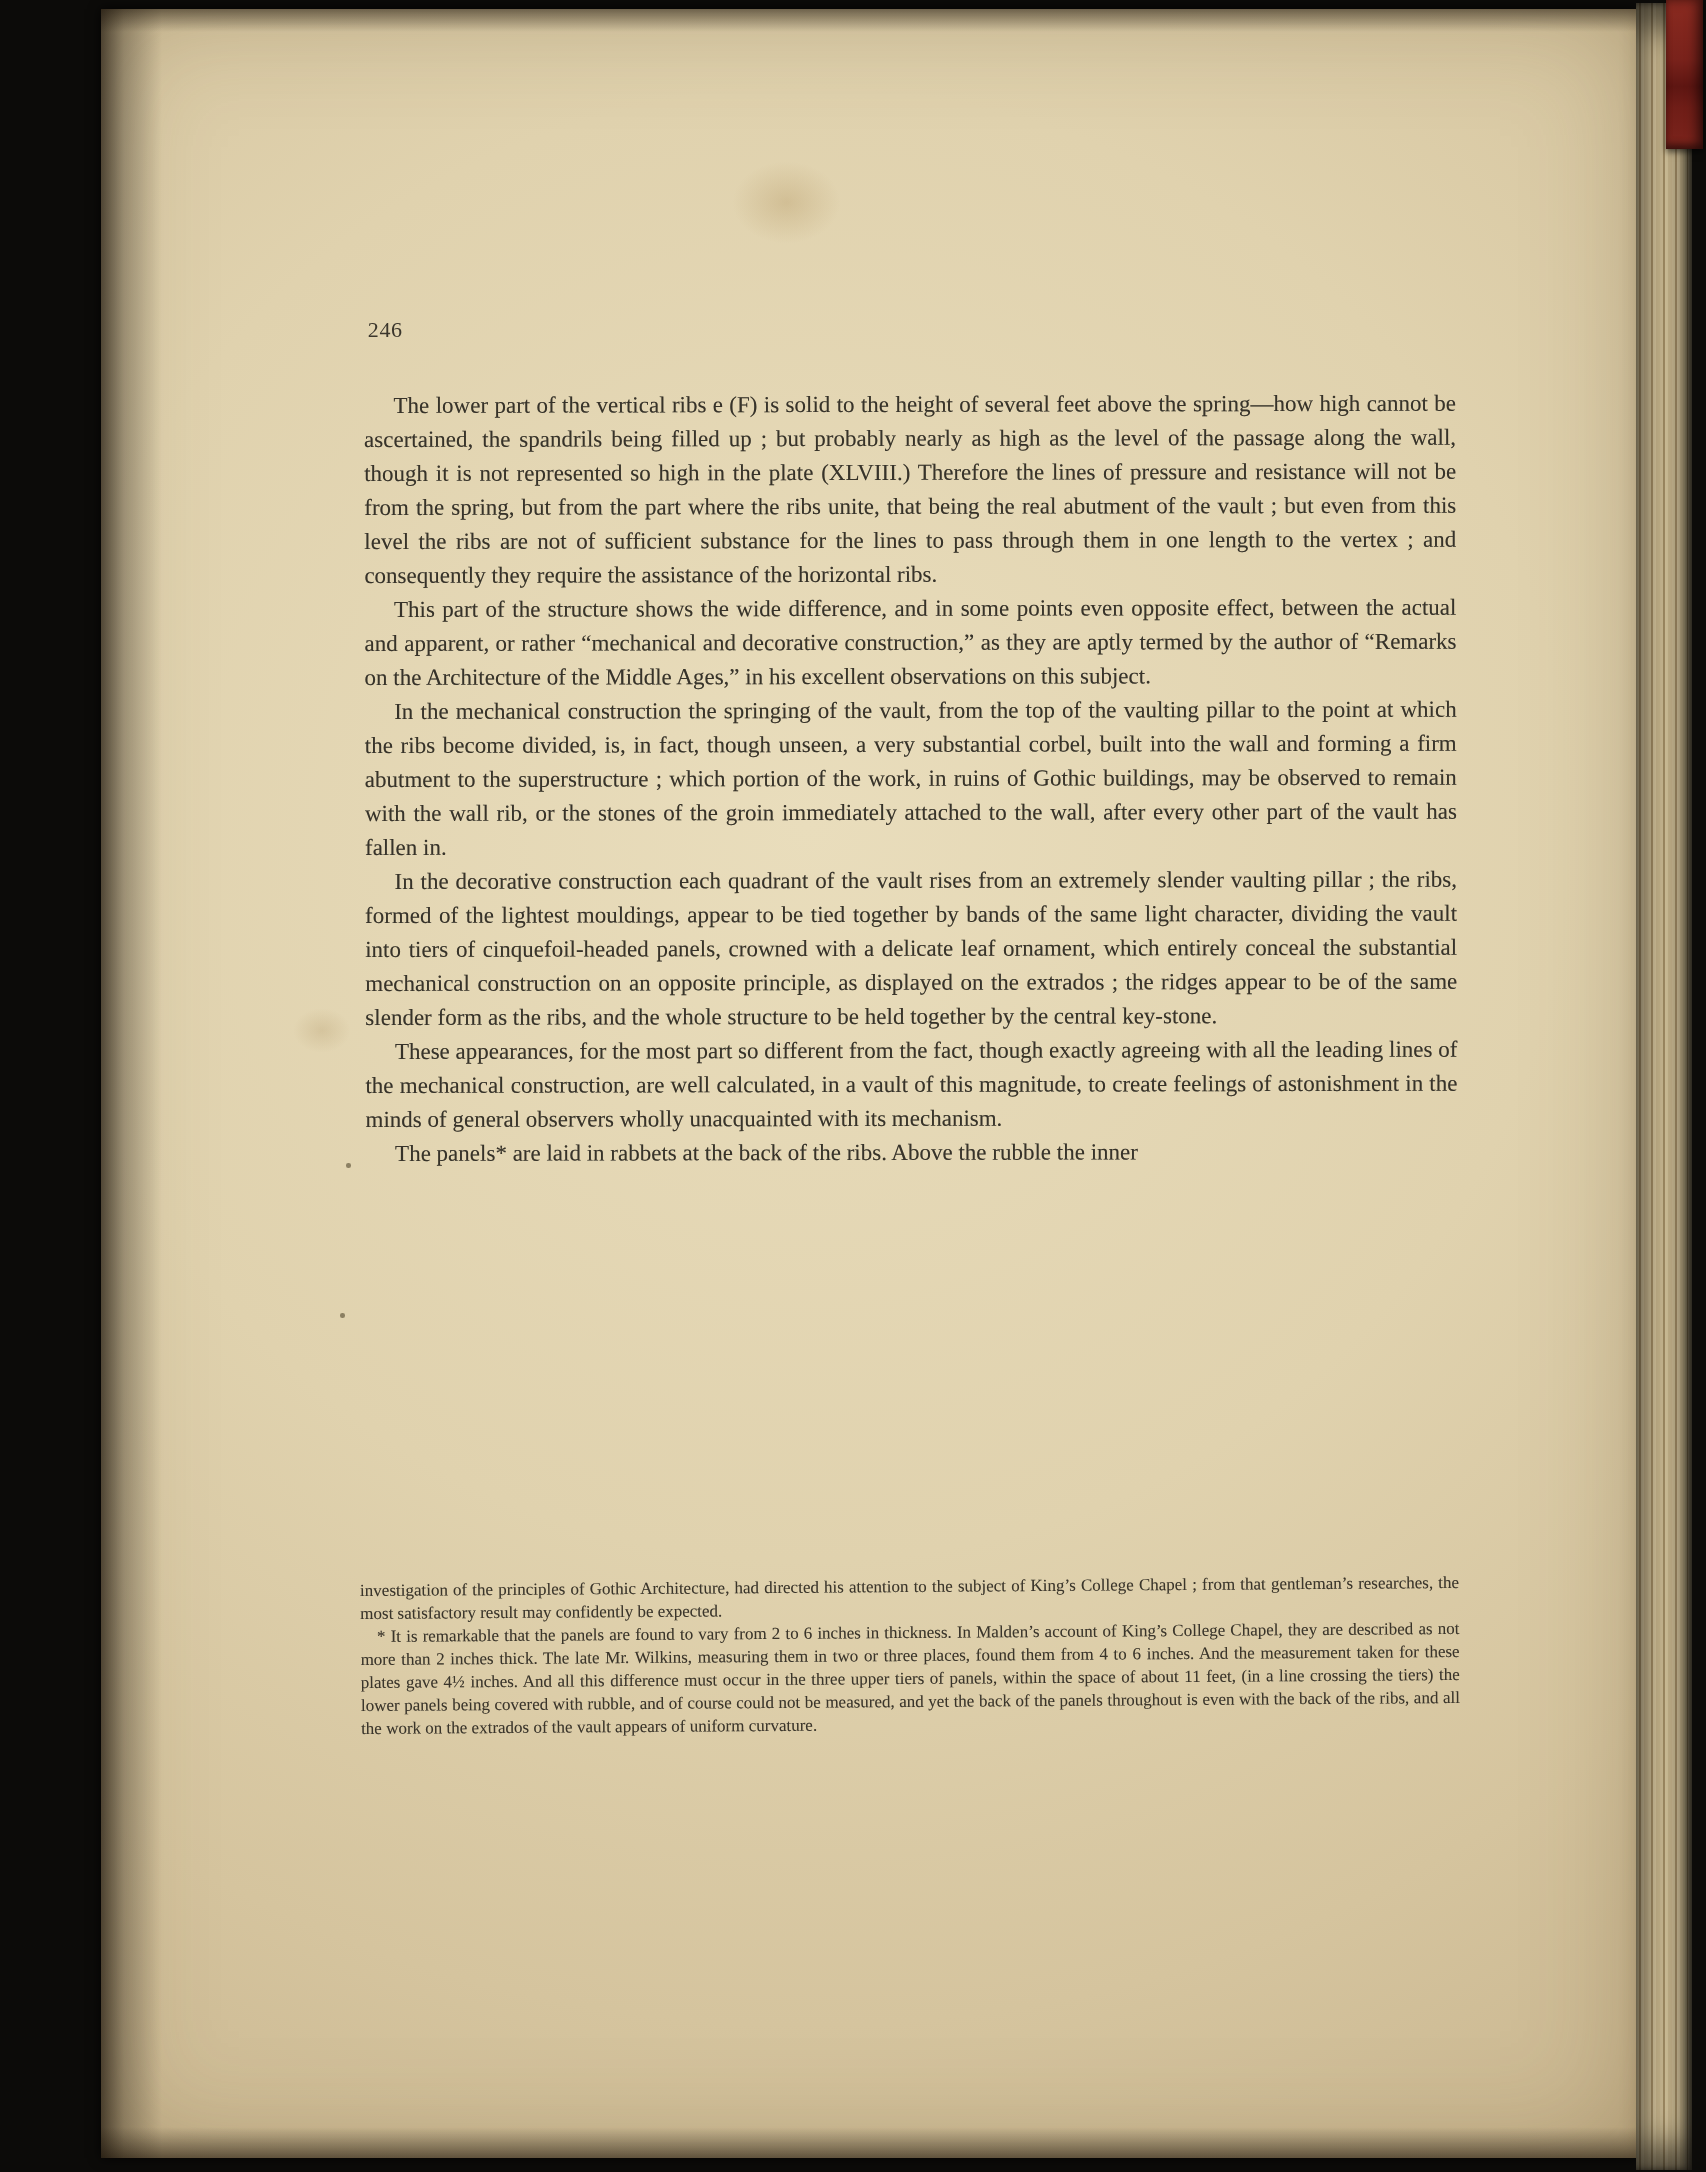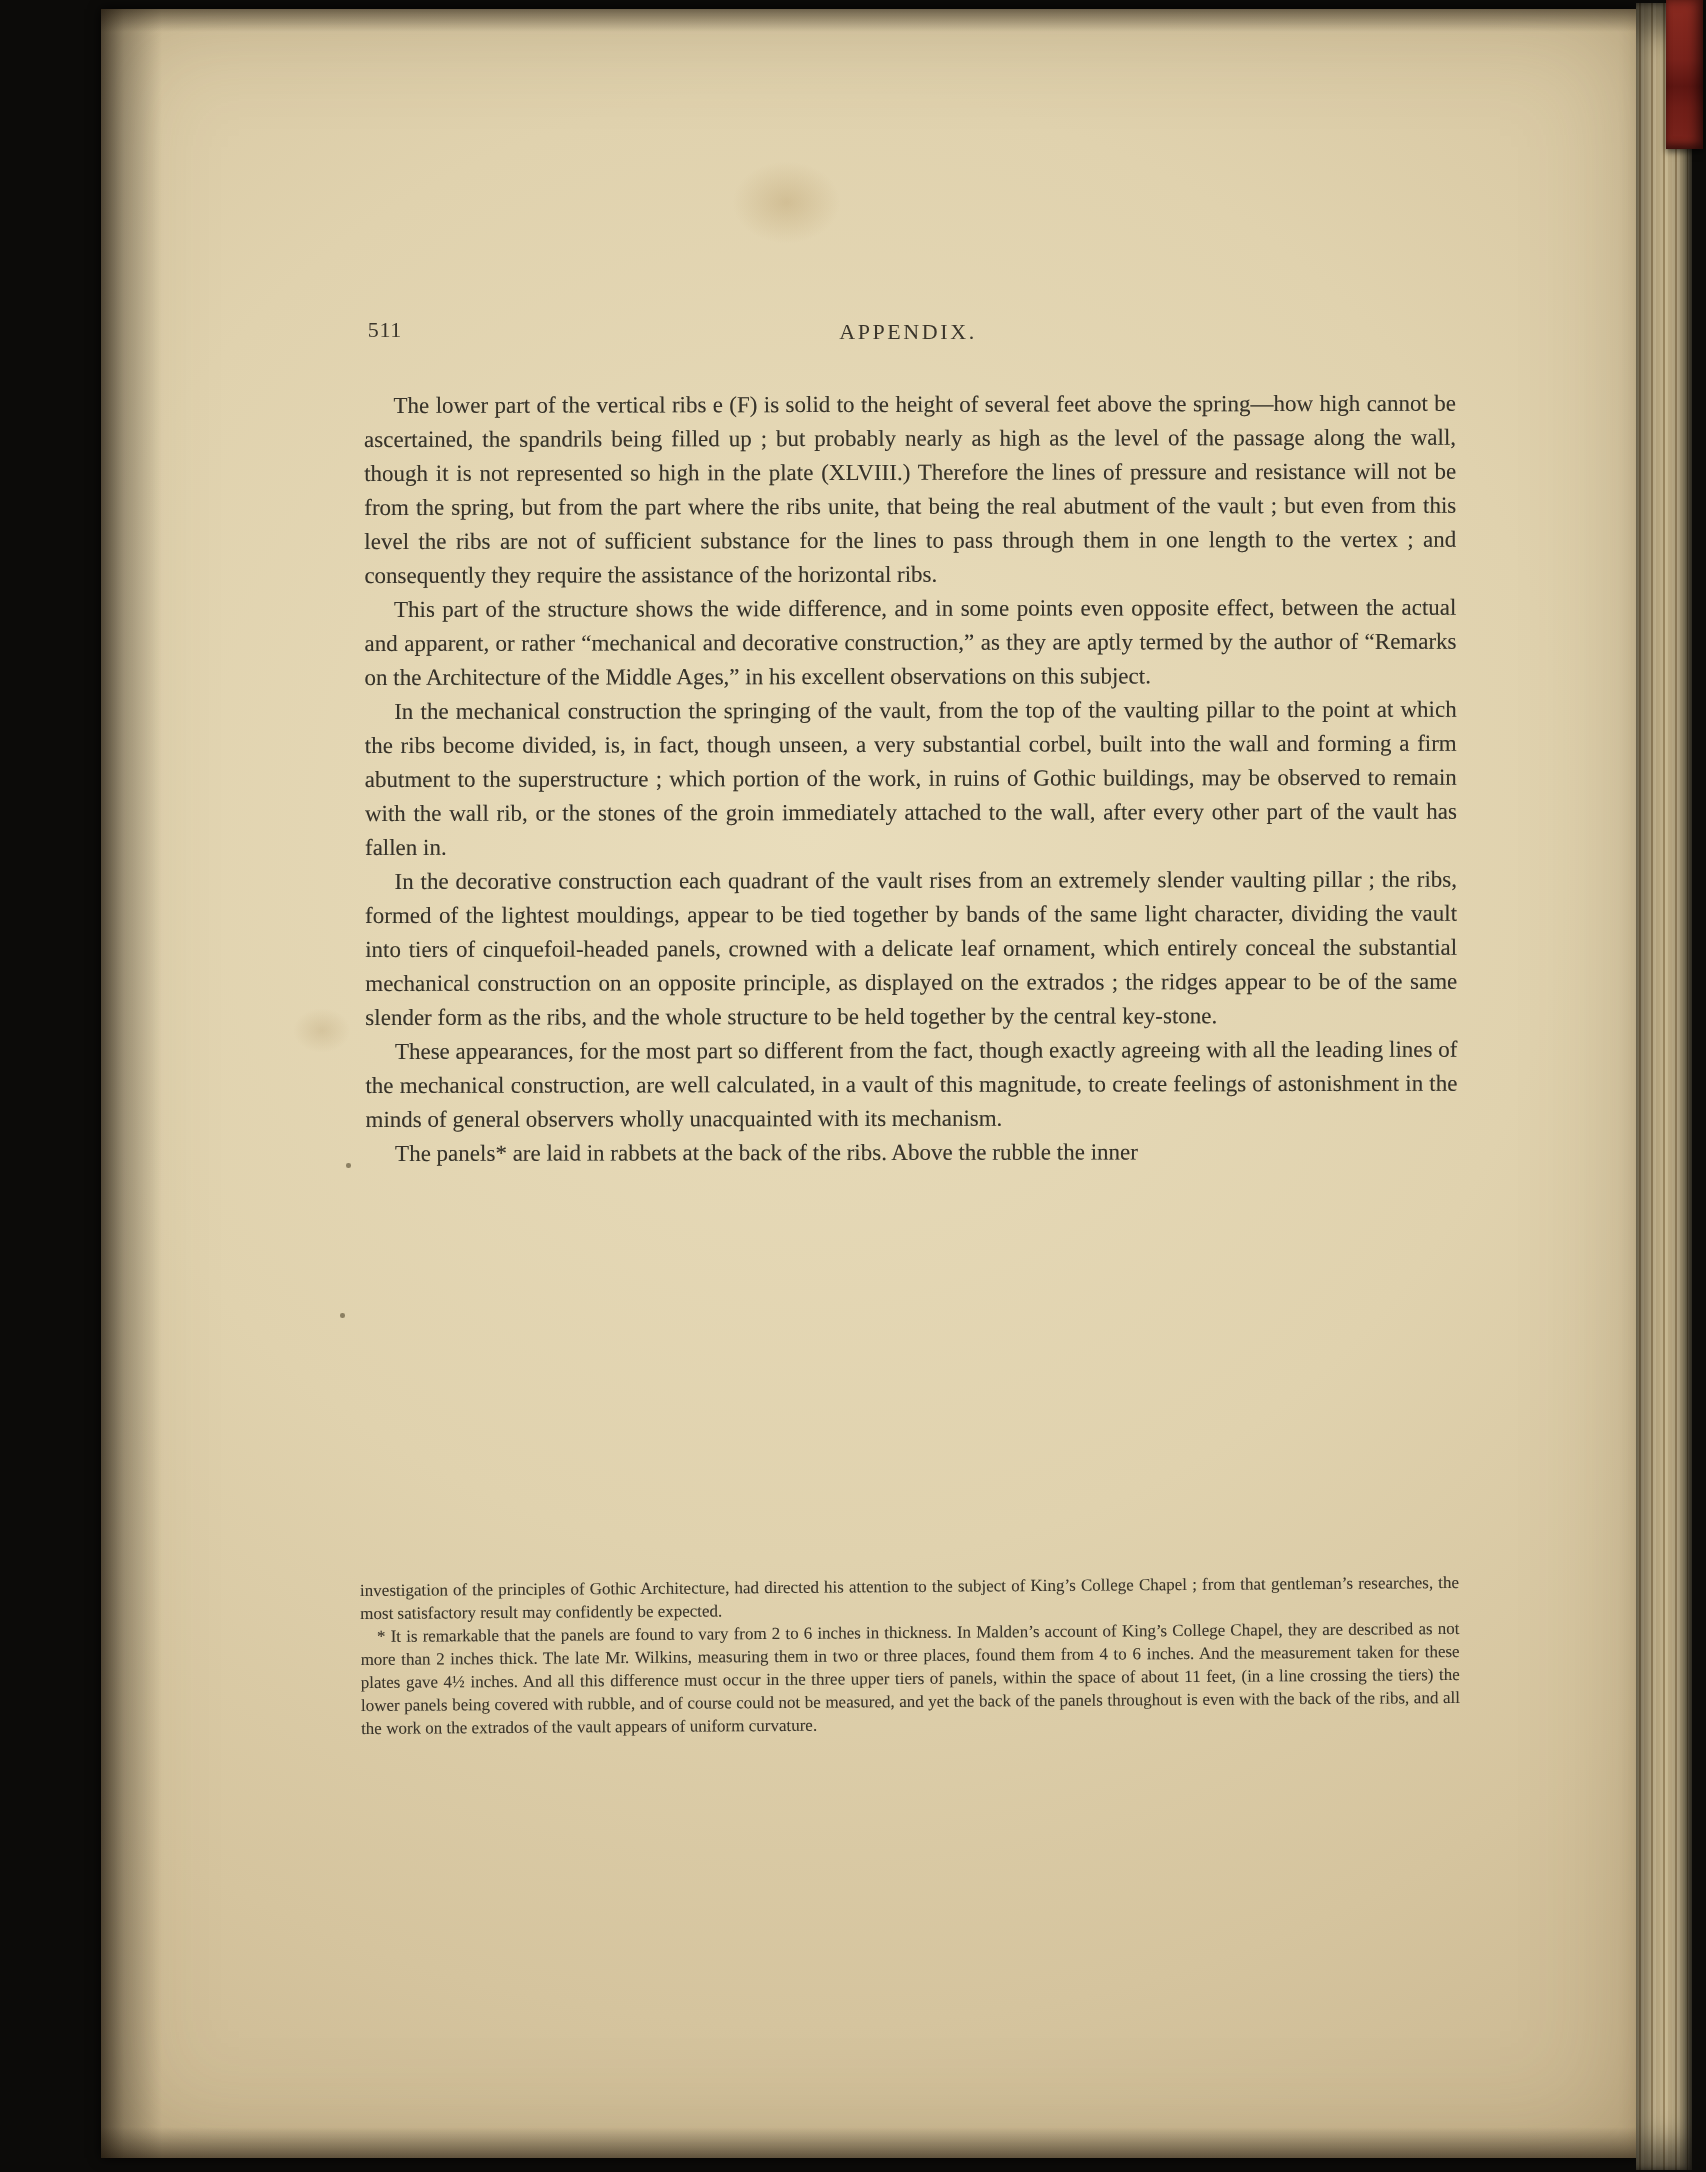--- a/index.html
+++ b/index.html
@@ -130,22 +130,21 @@
     <div class="gutter-shadow"></div>
     <div class="top-shade"></div>
     <div class="bottom-shade"></div>
 
     <div class="stain-large"></div>
     <div class="stain-small"></div>
     <div class="speck-1"></div>
     <div class="speck-2"></div>
 
     <div class="head-row">
-      <span class="page-number">511</span>
-      <span class="running-head">APPENDIX.</span>
+      <span class="page-number">246</span>
     </div>
 
     <div class="body-text">
       <p class="para">The lower part of the vertical ribs e (F) is solid to the height of several feet above the spring—how high cannot be ascertained, the spandrils being filled up ; but probably nearly as high as the level of the passage along the wall, though it is not represented so high in the plate (XLVIII.)   Therefore the lines of pressure and resistance will not be from the spring, but from the part where the ribs unite, that being the real abutment of the vault ; but even from this level the ribs are not of sufficient substance for the lines to pass through them in one length to the vertex ; and consequently they require the assistance of the horizontal ribs.</p>
       <p class="para">This part of the structure shows the wide difference, and in some points even opposite effect, between the actual and apparent, or rather “mechanical and decorative construction,” as they are aptly termed by the author of “Remarks on the Architecture of the Middle Ages,” in his excellent observations on this subject.</p>
       <p class="para">In the mechanical construction the springing of the vault, from the top of the vaulting pillar to the point at which the ribs become divided, is, in fact, though unseen, a very substantial corbel, built into the wall and forming a firm abutment to the superstructure ; which portion of the work, in ruins of Gothic buildings, may be observed to remain with the wall rib, or the stones of the groin immediately attached to the wall, after every other part of the vault has fallen in.</p>
       <p class="para">In the decorative construction each quadrant of the vault rises from an extremely slender vaulting pillar ; the ribs, formed of the lightest mouldings, appear to be tied together by bands of the same light character, dividing the vault into tiers of cinquefoil-headed panels, crowned with a delicate leaf ornament, which entirely conceal the substantial mechanical construction on an opposite principle, as displayed on the extrados ; the ridges appear to be of the same slender form as the ribs, and the whole structure to be held together by the central key-stone.</p>
       <p class="para">These appearances, for the most part so different from the fact, though exactly agreeing with all the leading lines of the mechanical construction, are well calculated, in a vault of this magnitude, to create feelings of astonishment in the minds of general observers wholly unacquainted with its mechanism.</p>
       <p class="para">The panels* are laid in rabbets at the back of the ribs.   Above the rubble the inner</p>
     </div>

